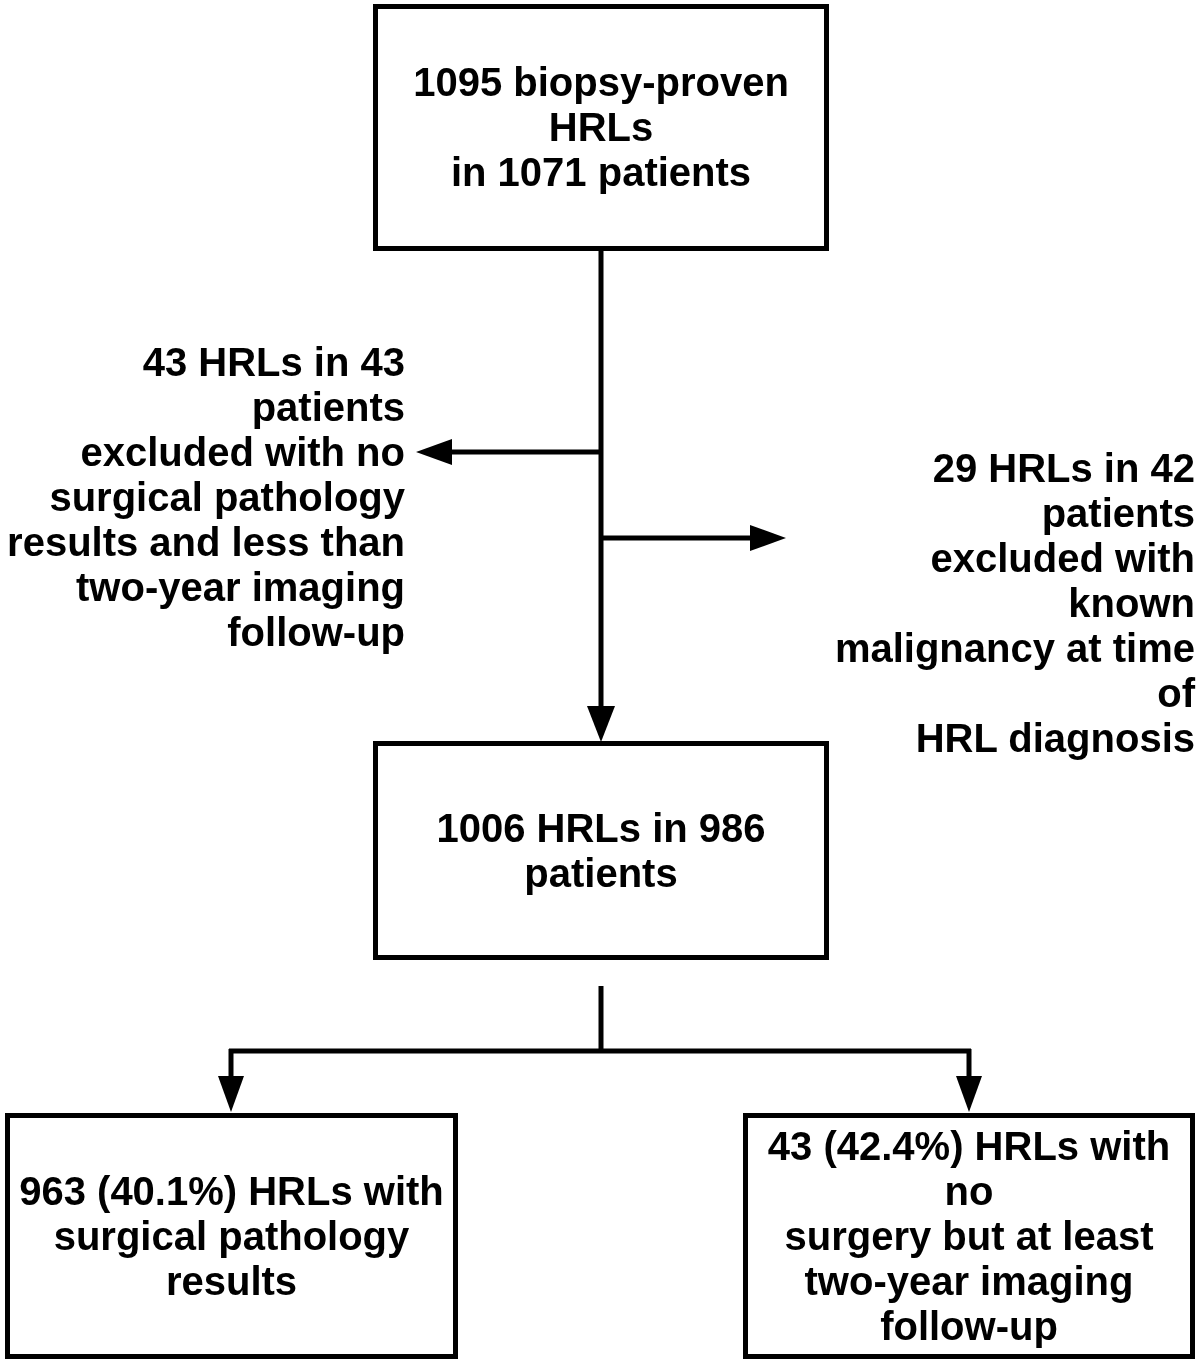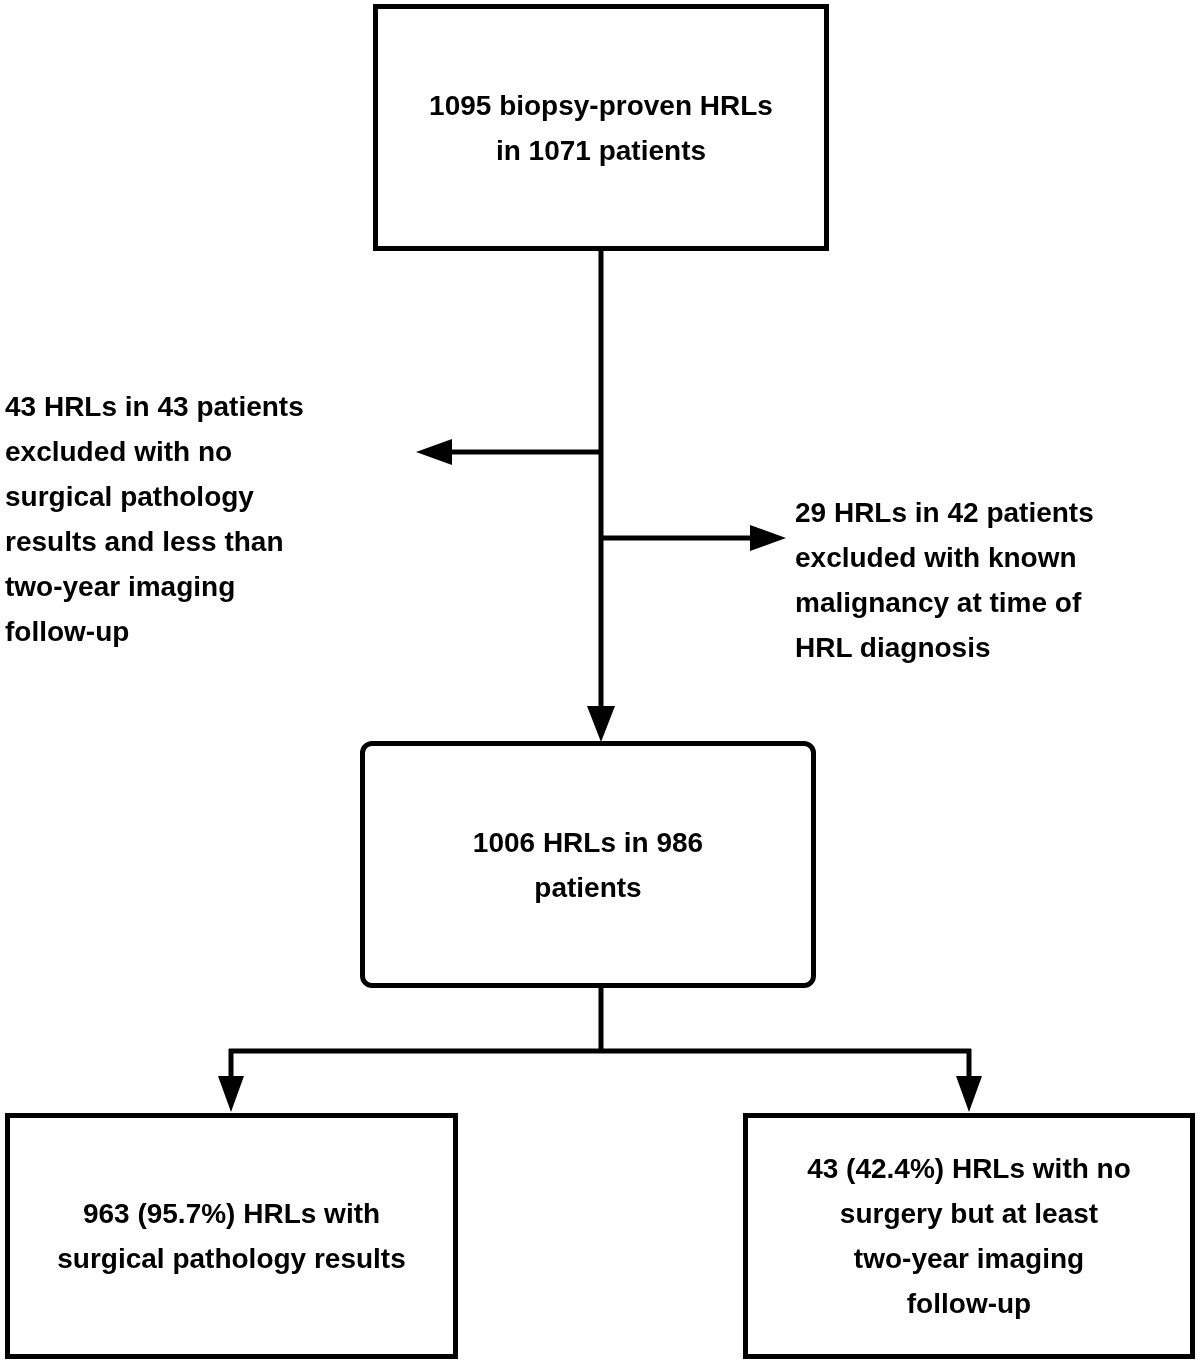--- a/index.html
+++ b/index.html
@@ -8,21 +8,21 @@
     background: #ffffff;
   }
   .canvas {
     position: relative;
     width: 1200px;
     height: 1363px;
     background: #ffffff;
     overflow: hidden;
     font-family: "Liberation Sans", sans-serif;
     font-weight: 700;
-    font-size: 28px;
+    font-size: 40px;
     line-height: 45px;
     color: #000000;
   }
   .connectors {
     position: absolute;
     left: 0;
     top: 0;
     width: 1200px;
     height: 1363px;
   }
@@ -32,26 +32,25 @@
     border: 5px solid #000000;
     background: #ffffff;
     display: flex;
     align-items: center;
     justify-content: center;
     text-align: center;
     white-space: pre-line;
   }
   .label {
     position: absolute;
-    text-align: left;
+    text-align: right;
     white-space: pre-line;
-    margin-top: 44px;
   }
   #node-top          { left: 373px; top: 4px;    width: 456px; height: 247px; }
-  #node-middle       { left: 360px; top: 741px;  width: 456px; height: 247px; border-radius: 12px; }
+  #node-middle       { left: 373px; top: 741px;  width: 456px; height: 219px; }
   #node-bottom-left  { left: 5px;   top: 1113px; width: 453px; height: 246px; }
   #node-bottom-right { left: 743px; top: 1113px; width: 452px; height: 246px; }
   #label-excluded-left  { left: 5px;   top: 340px; width: 400px; }
   #label-excluded-right { left: 795px; top: 446px; width: 400px; }
 </style>
 </head>
 <body>
 
 <div class="canvas">
 
@@ -87,21 +86,21 @@
 follow-up</div>
 
   <div class="label" id="label-excluded-right">29 HRLs in 42 patients
 excluded with known
 malignancy at time of
 HRL diagnosis</div>
 
   <div class="box" id="node-middle">1006 HRLs in 986
 patients</div>
 
-  <div class="box" id="node-bottom-left">963 (95.7%) HRLs with
+  <div class="box" id="node-bottom-left">963 (40.1%) HRLs with
 surgical pathology results</div>
 
   <div class="box" id="node-bottom-right">43 (42.4%) HRLs with no
 surgery but at least
 two-year imaging
 follow-up</div>
 
 </div>
 
 </body></html>

